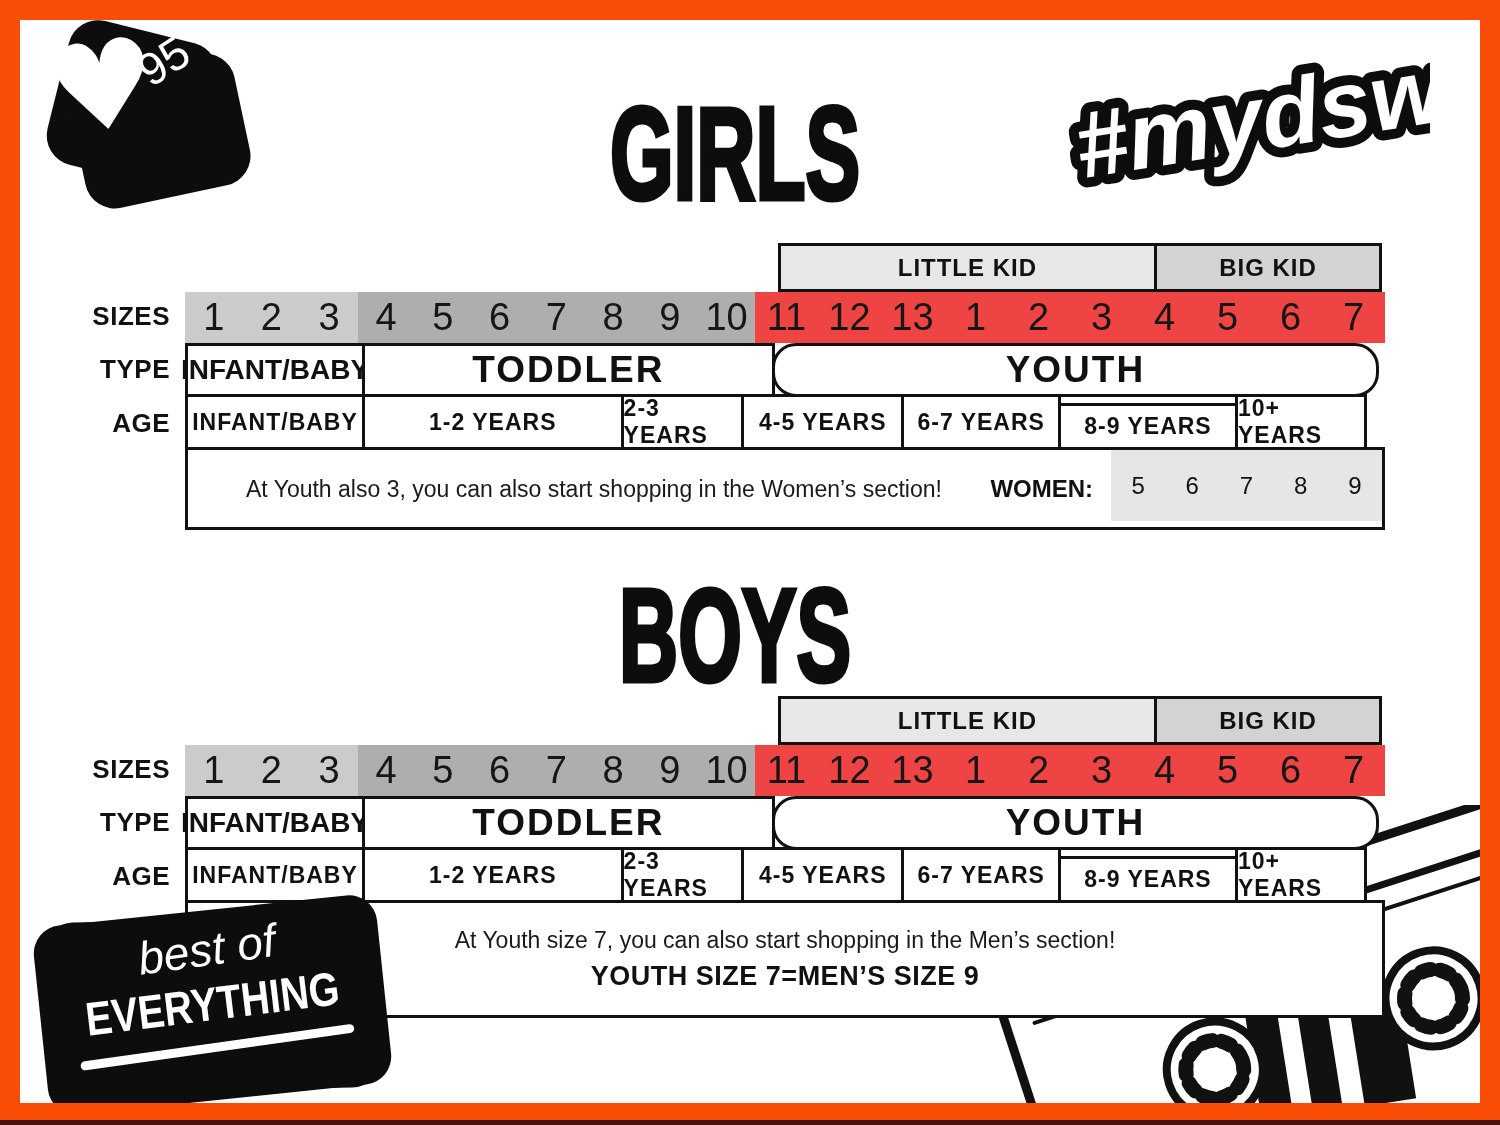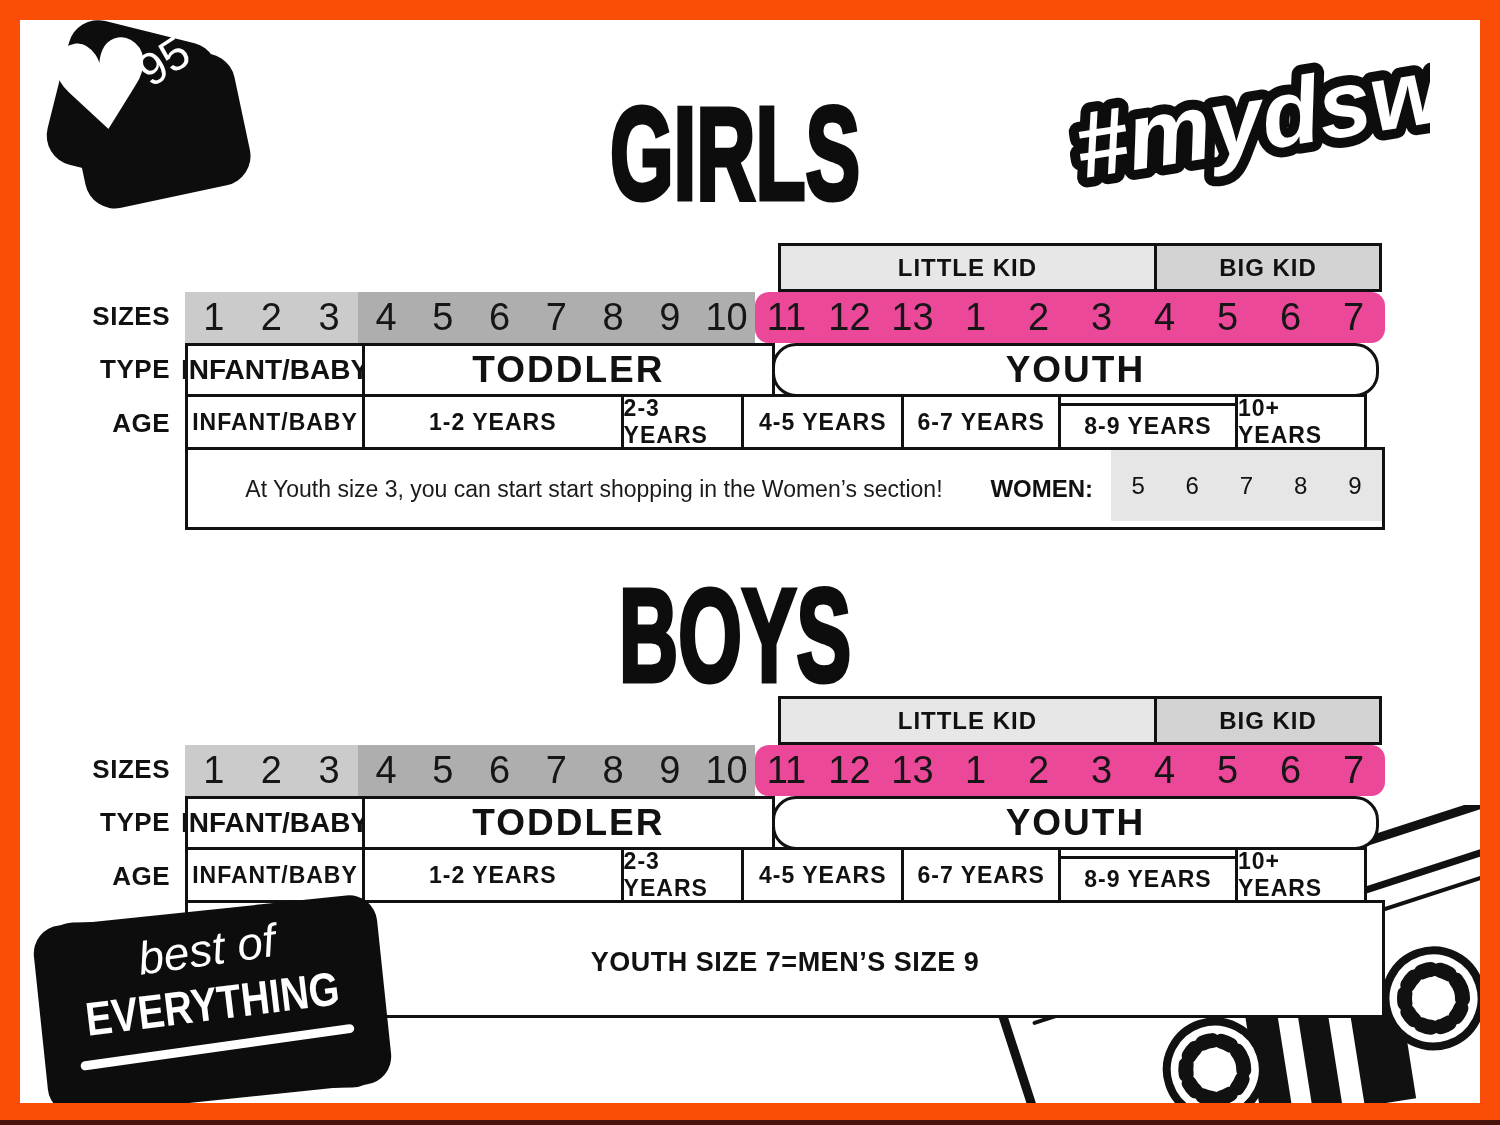--- a/index.html
+++ b/index.html
@@ -34,21 +34,21 @@
   .kid-spacer{width:49.4%;}
   .kid-box{box-sizing:border-box;border:3px solid #111;display:flex;align-items:center;justify-content:center;
     font-weight:bold;font-size:24px;letter-spacing:1px;}
   .kid-little{width:31.6%;background:#e7e7e7;}
   .kid-big{width:19%;background:#d3d3d3;margin-left:-3px;}
 
   .sizes-row{display:flex;height:51px;}
   .band{display:flex;align-items:center;}
   .b-infant{width:14.4%;background:#cbcbcb;}
   .b-toddler{width:33.1%;background:#aeaeae;}
-  .b-youth{width:52.5%;background:#ec4899;border-radius:14px;}
+  .b-youth{width:52.5%;background:#ef4444;}
   .size-cell{flex:1;text-align:center;font-size:38px;color:#161616;}
 
   .type-row{display:flex;height:54px;}
   .cell{box-sizing:border-box;border:3px solid #111;background:#fff;
     display:flex;align-items:center;justify-content:center;font-weight:bold;}
   .cell + .cell{margin-left:-3px;}
   .tc1{width:15%;font-size:28px;}
   .tc2{width:34.4%;font-size:37px;letter-spacing:2px;}
   .tc3{width:50.6%;font-size:37px;letter-spacing:2px;border-radius:24px;}
 
@@ -188,21 +188,21 @@
       <div class="cell ac1">INFANT/BABY</div>
       <div class="cell ac2">1-2 YEARS</div>
       <div class="cell ac3">2-3 YEARS</div>
       <div class="cell ac4">4-5 YEARS</div>
       <div class="cell ac5">6-7 YEARS</div>
       <div class="cell ac6">8-9 YEARS</div>
       <div class="cell ac7">10+ YEARS</div>
     </div>
     <div class="note-row girls-note">
       <div class="note-text">
-        <div class="note-line1">At Youth size 3, you can start start shopping in the Women’s section!</div>
+        <div class="note-line1">At Youth also 3, you can also start shopping in the Women’s section!</div>
       </div>
       <div class="women-label">WOMEN:</div>
       <div class="women-band">
         <div class="women-size">5</div>
         <div class="women-size">6</div>
         <div class="women-size">7</div>
         <div class="women-size">8</div>
         <div class="women-size">9</div>
       </div>
     </div>
@@ -257,20 +257,21 @@
       <div class="cell ac1">INFANT/BABY</div>
       <div class="cell ac2">1-2 YEARS</div>
       <div class="cell ac3">2-3 YEARS</div>
       <div class="cell ac4">4-5 YEARS</div>
       <div class="cell ac5">6-7 YEARS</div>
       <div class="cell ac6">8-9 YEARS</div>
       <div class="cell ac7">10+ YEARS</div>
     </div>
     <div class="note-row boys-note">
       <div class="note-text">
+        <div class="note-line1">At Youth size 7, you can also start shopping in the Men’s section!</div>
         <div class="note-line2">YOUTH SIZE 7=MEN’S SIZE 9</div>
       </div>
     </div>
   </div>
 
   <div class="best-sticker">
     <div class="best-blob1"></div>
     <div class="best-blob2"></div>
     <div class="best-inner">
       <div class="best-line1">best of</div>

